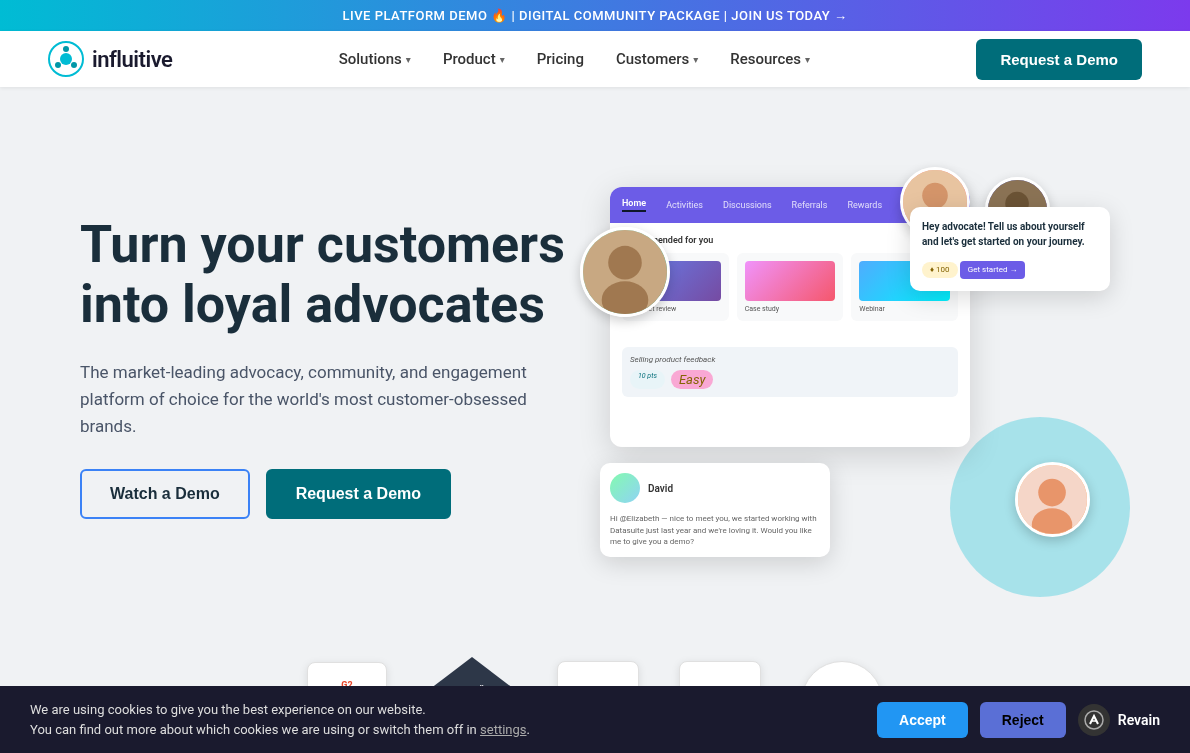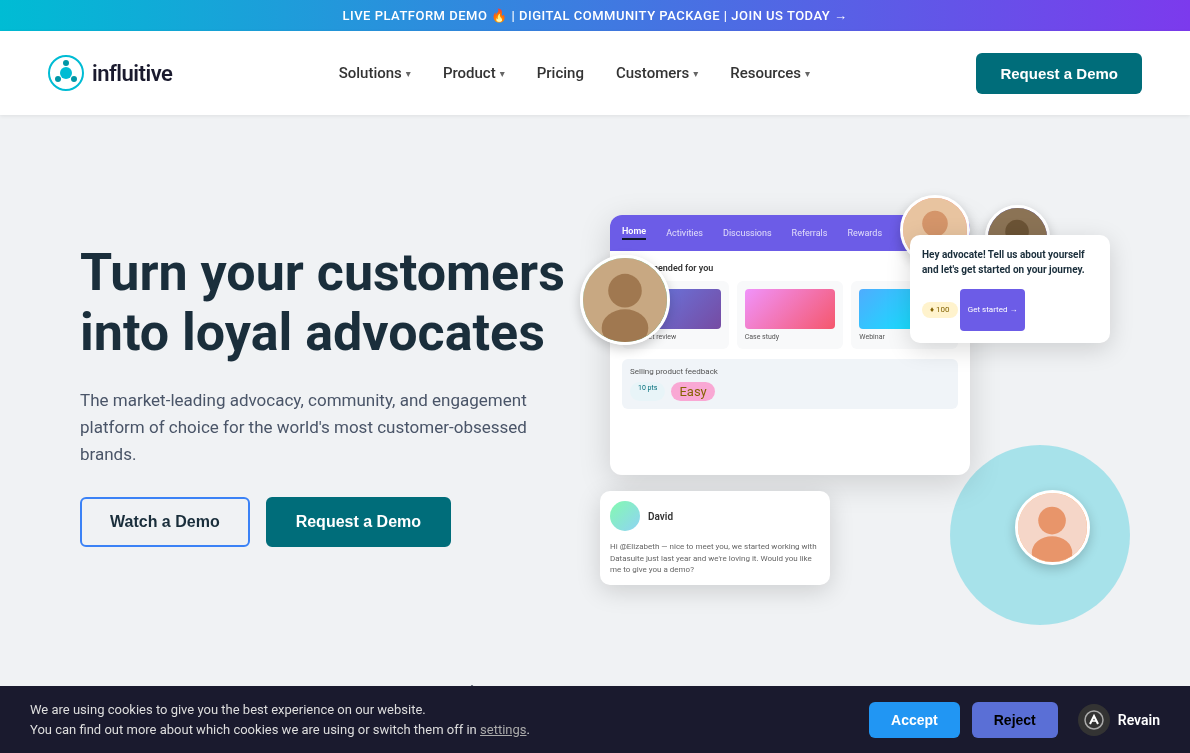--- a/index.html
+++ b/index.html
@@ -16,21 +16,21 @@
       letter-spacing: 0.5px;
     }
 
     
     .header {
       background: #ffffff;
       display: flex;
       align-items: center;
       justify-content: space-between;
       padding: 0 48px;
-      height: 84px;
+      height: 56px;
       box-shadow: 0 1px 4px rgba(0,0,0,0.08);
       position: sticky;
       top: 0;
       z-index: 100;
     }
     .logo {
       display: flex;
       align-items: center;
       gap: 8px;
       text-decoration: none;
@@ -237,21 +237,21 @@
       font-size: 9px;
       color: #444;
       line-height: 1.5;
     }
     .welcome-mockup-title { font-weight: 700; font-size: 10px; color: #1a2e3b; margin-bottom: 6px; }
     .welcome-btn {
       display: inline-block;
       background: #6c5ce7;
       color: white;
       border-radius: 4px;
-      padding: 15px 8px;
+      padding: 3px 8px;
       font-size: 8px;
       margin-top: 6px;
     }
     .points-badge {
       display: inline-block;
       background: #fff3cd;
       border-radius: 10px;
       padding: 2px 8px;
       font-size: 8px;
       color: #856404;
@@ -331,21 +331,21 @@
       bottom: 0;
       left: 0;
       right: 0;
       background: #1a1a2e;
       color: white;
       display: flex;
       align-items: center;
       justify-content: space-between;
       padding: 14px 30px;
       z-index: 200;
-      gap: 20px;
+      gap: 12px;
     }
     .cookie-text {
       font-size: 13px;
       color: #ddd;
       flex: 1;
       line-height: 1.5;
     }
     .cookie-text a { color: #aaa; text-decoration: underline; }
     .cookie-buttons { display: flex; gap: 12px; align-items: center; flex-shrink: 0; padding-left: 40px; }
     .cookie-accept {
@@ -481,21 +481,21 @@
             </div>
             <div class="mockup-card-sm">
               <div class="mockup-card-img" style="background: linear-gradient(135deg, #f093fb, #f5576c);"></div>
               <div style="font-size:7px; color:#555; margin-top:4px;">Case study</div>
             </div>
             <div class="mockup-card-sm">
               <div class="mockup-card-img" style="background: linear-gradient(135deg, #4facfe, #00f2fe);"></div>
               <div style="font-size:7px; color:#555; margin-top:4px;">Webinar</div>
             </div>
           </div>
-          <div style="margin-top:10px; background:#f0f4f8; border-radius:6px; padding:8px;">
+          <div style="margin-top:26px; background:#f0f4f8; border-radius:6px; padding:8px;font-style:italic;">
             <div style="font-size:8px; color:#555; margin-bottom:6px;">Selling product feedback</div>
             <div style="display:flex; gap:6px;">
               <span style="background:#e8f4f8; border-radius:10px; padding:2px 8px; font-size:7px; color:#006d7a;">10 pts</span>
               <span style="background:#f9a8d4; border-radius:10px; padding:2px 8px; font-size:13px; color:#856404;">Easy</span>
             </div>
           </div>
         </div>
       </div>
 
       <div class="avatar-circle avatar-1">

